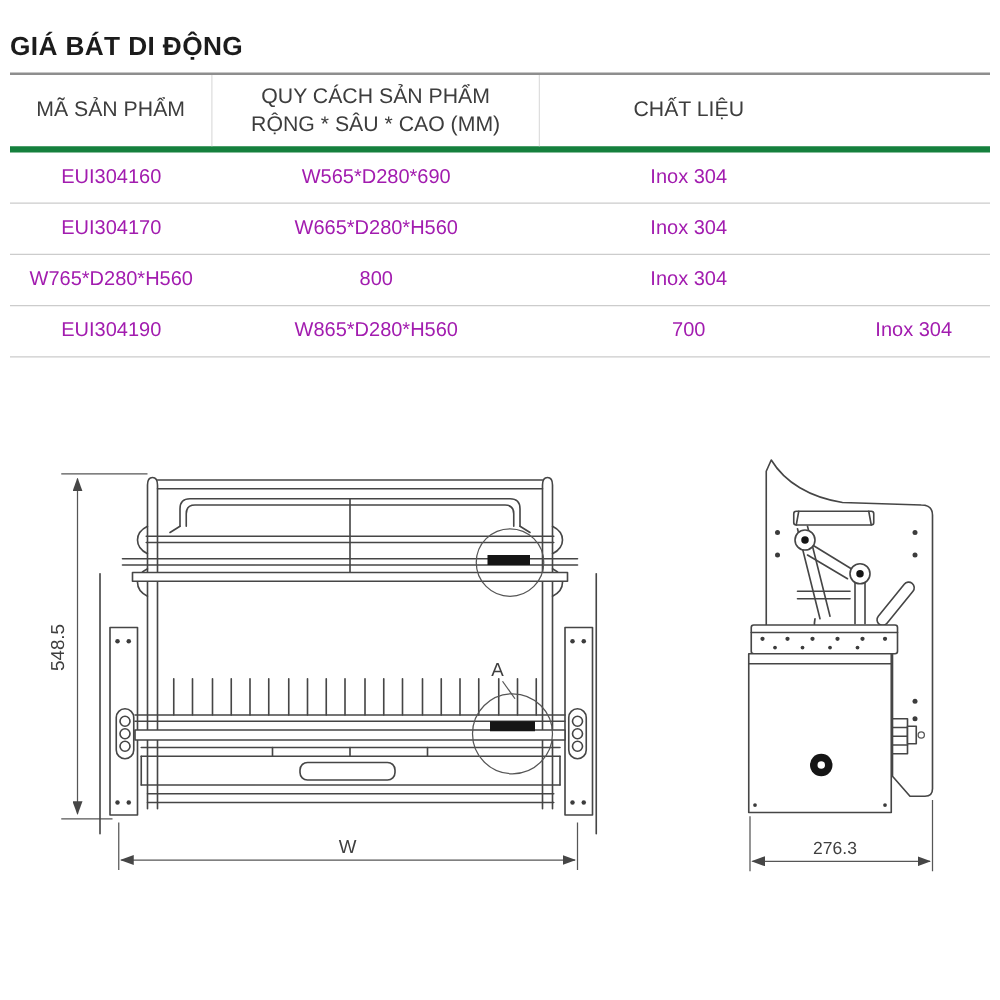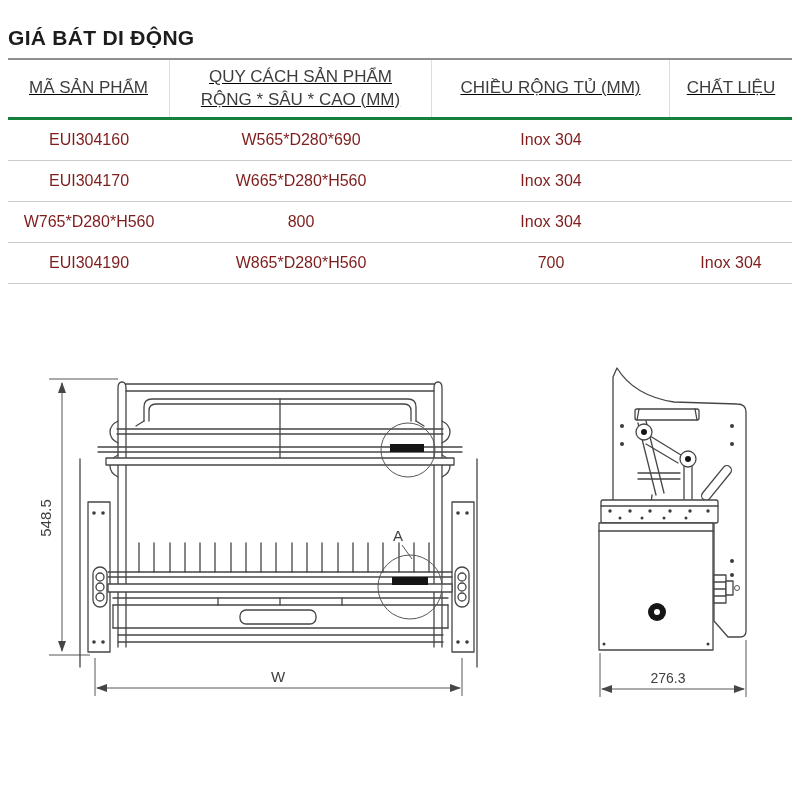--- a/index.html
+++ b/index.html
@@ -11,34 +11,34 @@
     position:absolute; left:8px; top:26px; margin:0;
     font-size:21px; font-weight:700; color:#1c1c1c; letter-spacing:.3px;
     white-space:nowrap;
   }
   .spec-table {
     position:absolute; left:8px; top:58px; width:784px;
     border-top:2px solid #8e8e8e;
   }
   .header-row {
     display:grid; grid-template-columns:162px 262px 238px 122px;
-    height:57px; border-bottom:3px solid #15803d;text-decoration:underline;
+    height:57px; border-bottom:5px solid #15803d;
   }
   .header-cell {
     display:flex; flex-direction:column; align-items:center; justify-content:center;
     font-size:17px; color:#3d3d3d; line-height:1.3; text-align:center;
   }
   .header-cell.sep { border-right:1px solid #dedede; }
   .data-row {
     display:grid; grid-template-columns:162px 262px 238px 122px;
     height:40px; border-bottom:1px solid #cccccc;
   }
   .data-cell {
     display:flex; align-items:center; justify-content:center;
-    font-size:16px; color:#7f1d1d; text-align:center;
+    font-size:16px; color:#a21caf; text-align:center;
   }
   svg.drawing { position:absolute; }
   .ln   { stroke:#464646; stroke-width:1.3; fill:none; stroke-linecap:round; stroke-linejoin:round; }
   .lnw  { stroke:#464646; stroke-width:1.3; fill:#ffffff; stroke-linejoin:round; }
   .thin { stroke:#565656; stroke-width:1; fill:none; }
   .dark { fill:#151515; stroke:none; }
   .dot  { fill:#3c3c3c; stroke:none; }
   text.dim {
     fill:#3f3f3f; font-size:15px; font-family:"Liberation Sans", sans-serif;
   }
@@ -52,23 +52,20 @@
   <h1 class="title">GIÁ BÁT DI ĐỘNG</h1>
 
   <div class="spec-table">
     <div class="header-row">
       <div class="header-cell sep">
         <span>MÃ SẢN PHẨM</span>
       </div>
       <div class="header-cell sep">
         <span>QUY CÁCH SẢN PHẨM</span>
         <span>RỘNG * SÂU * CAO (MM)</span>
-      </div>
-      <div class="header-cell sep">
-        <span>CHIỀU RỘNG TỦ (MM)</span>
       </div>
       <div class="header-cell">
         <span>CHẤT LIỆU</span>
       </div>
     </div>
 
     <div class="data-row">
       <div class="data-cell">EUI304160</div>
       <div class="data-cell">W565*D280*690</div>
       <div class="data-cell">Inox 304</div>

